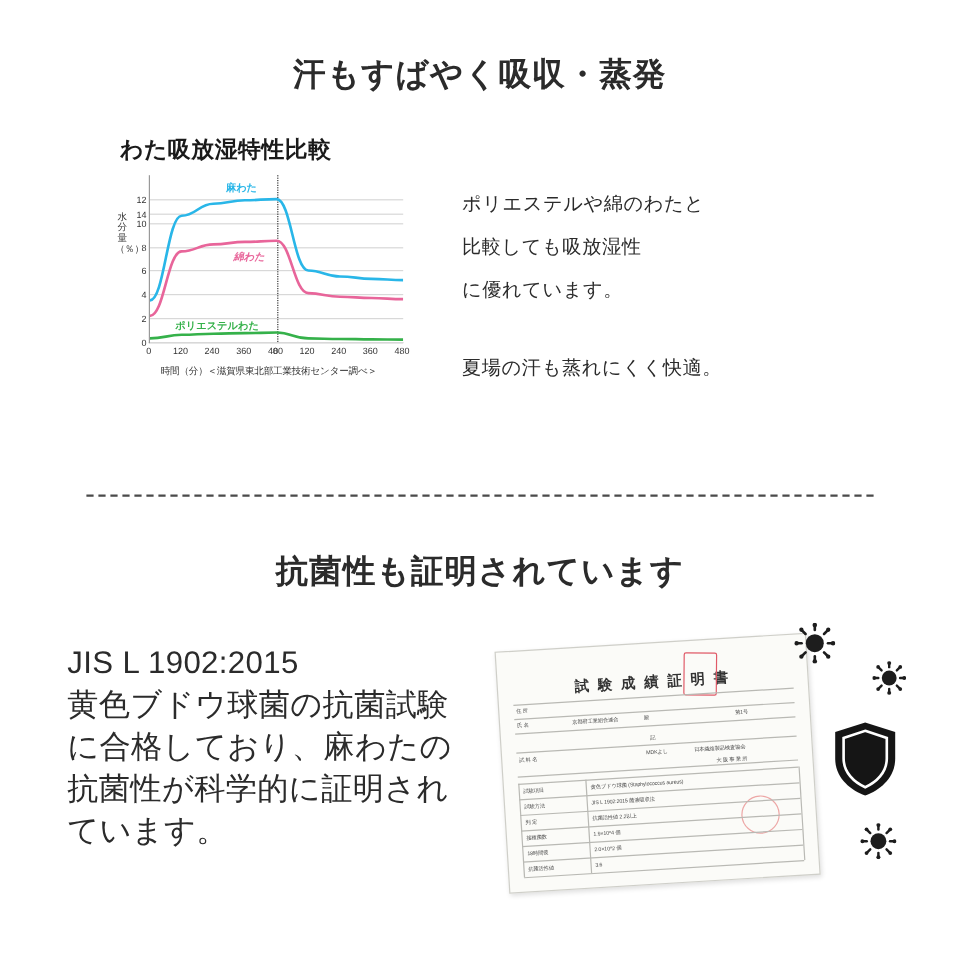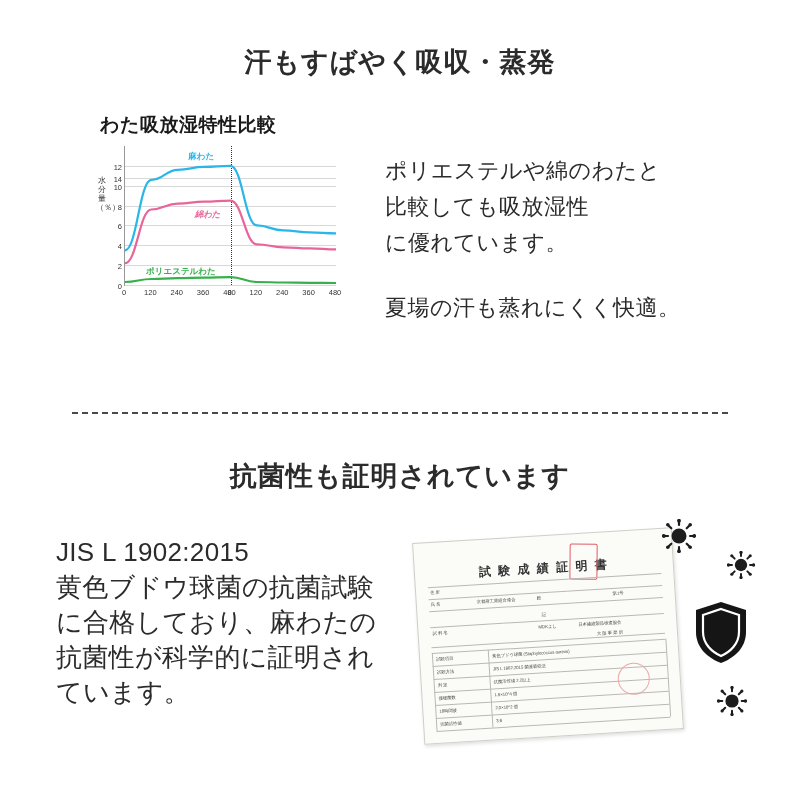--- a/index.html
+++ b/index.html
@@ -127,21 +127,21 @@
     text-align: center;
     margin-top: 2px;
     letter-spacing: -0.2px;
   }
 
   .section1-body {
     position: absolute;
     left: 385px;
     top: 153px;
     width: 340px;
-    font-size: 22px;
+    font-size: 16px;
     line-height: 36px;
     color: #2b2b2b;
     letter-spacing: 0.5px;
   }
   .section1-body p { margin: 0; }
   .section1-body p.second { margin-top: 29px; }
 
   
   .separator {
     position: absolute;
@@ -315,20 +315,21 @@
           <span class="xtick" style="left: 79.125px;">360</span>
           <span class="xtick" style="left: 105.5px;">480</span>
           <span class="xtick" style="left: 131.875px;">120</span>
           <span class="xtick" style="left: 158.25px;">240</span>
           <span class="xtick" style="left: 184.625px;">360</span>
           <span class="xtick" style="left: 211px;">480</span>
           <span class="xtick" style="left: 105.5px;">0</span>
         </div>
     </div>
 
+    <div class="chart-source">時間（分）＜滋賀県東北部工業技術センター調べ＞</div>
   </div>
 
   <div class="section1-body">
     <p class="first">ポリエステルや綿のわたと<br>比較しても吸放湿性<br>に優れています。</p>
     <p class="second">夏場の汗も蒸れにくく快適。</p>
   </div>
 
   <div class="separator"></div>
 
   <div class="section2-title">抗菌性も証明されています</div>

